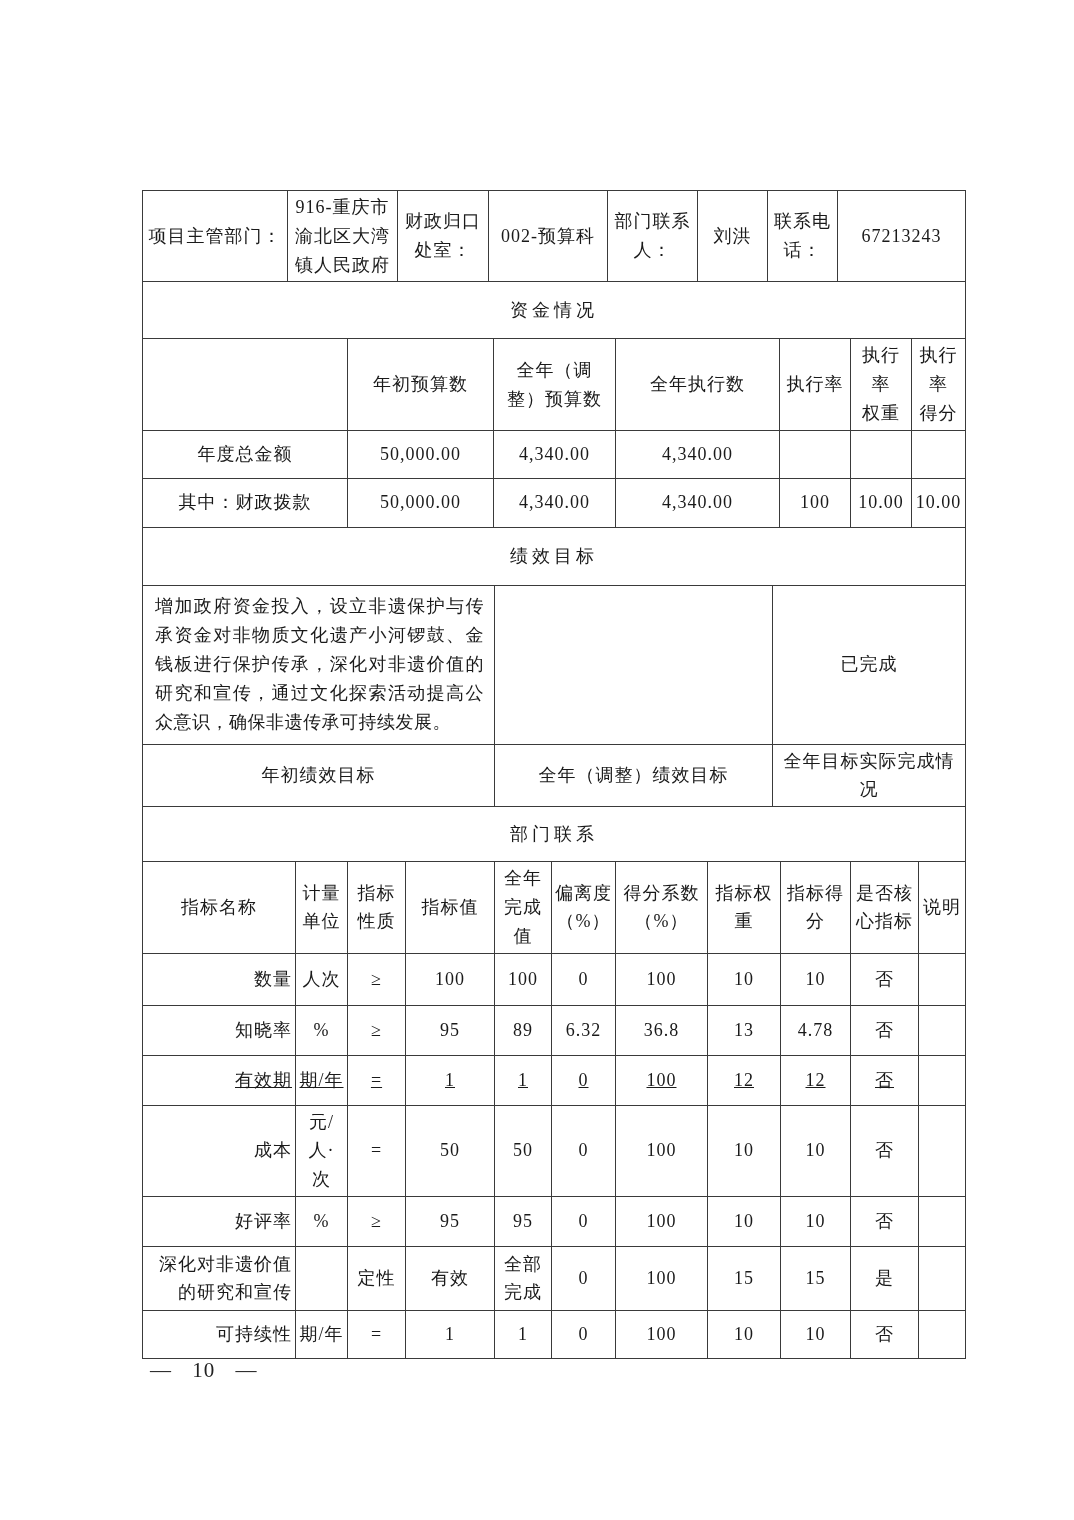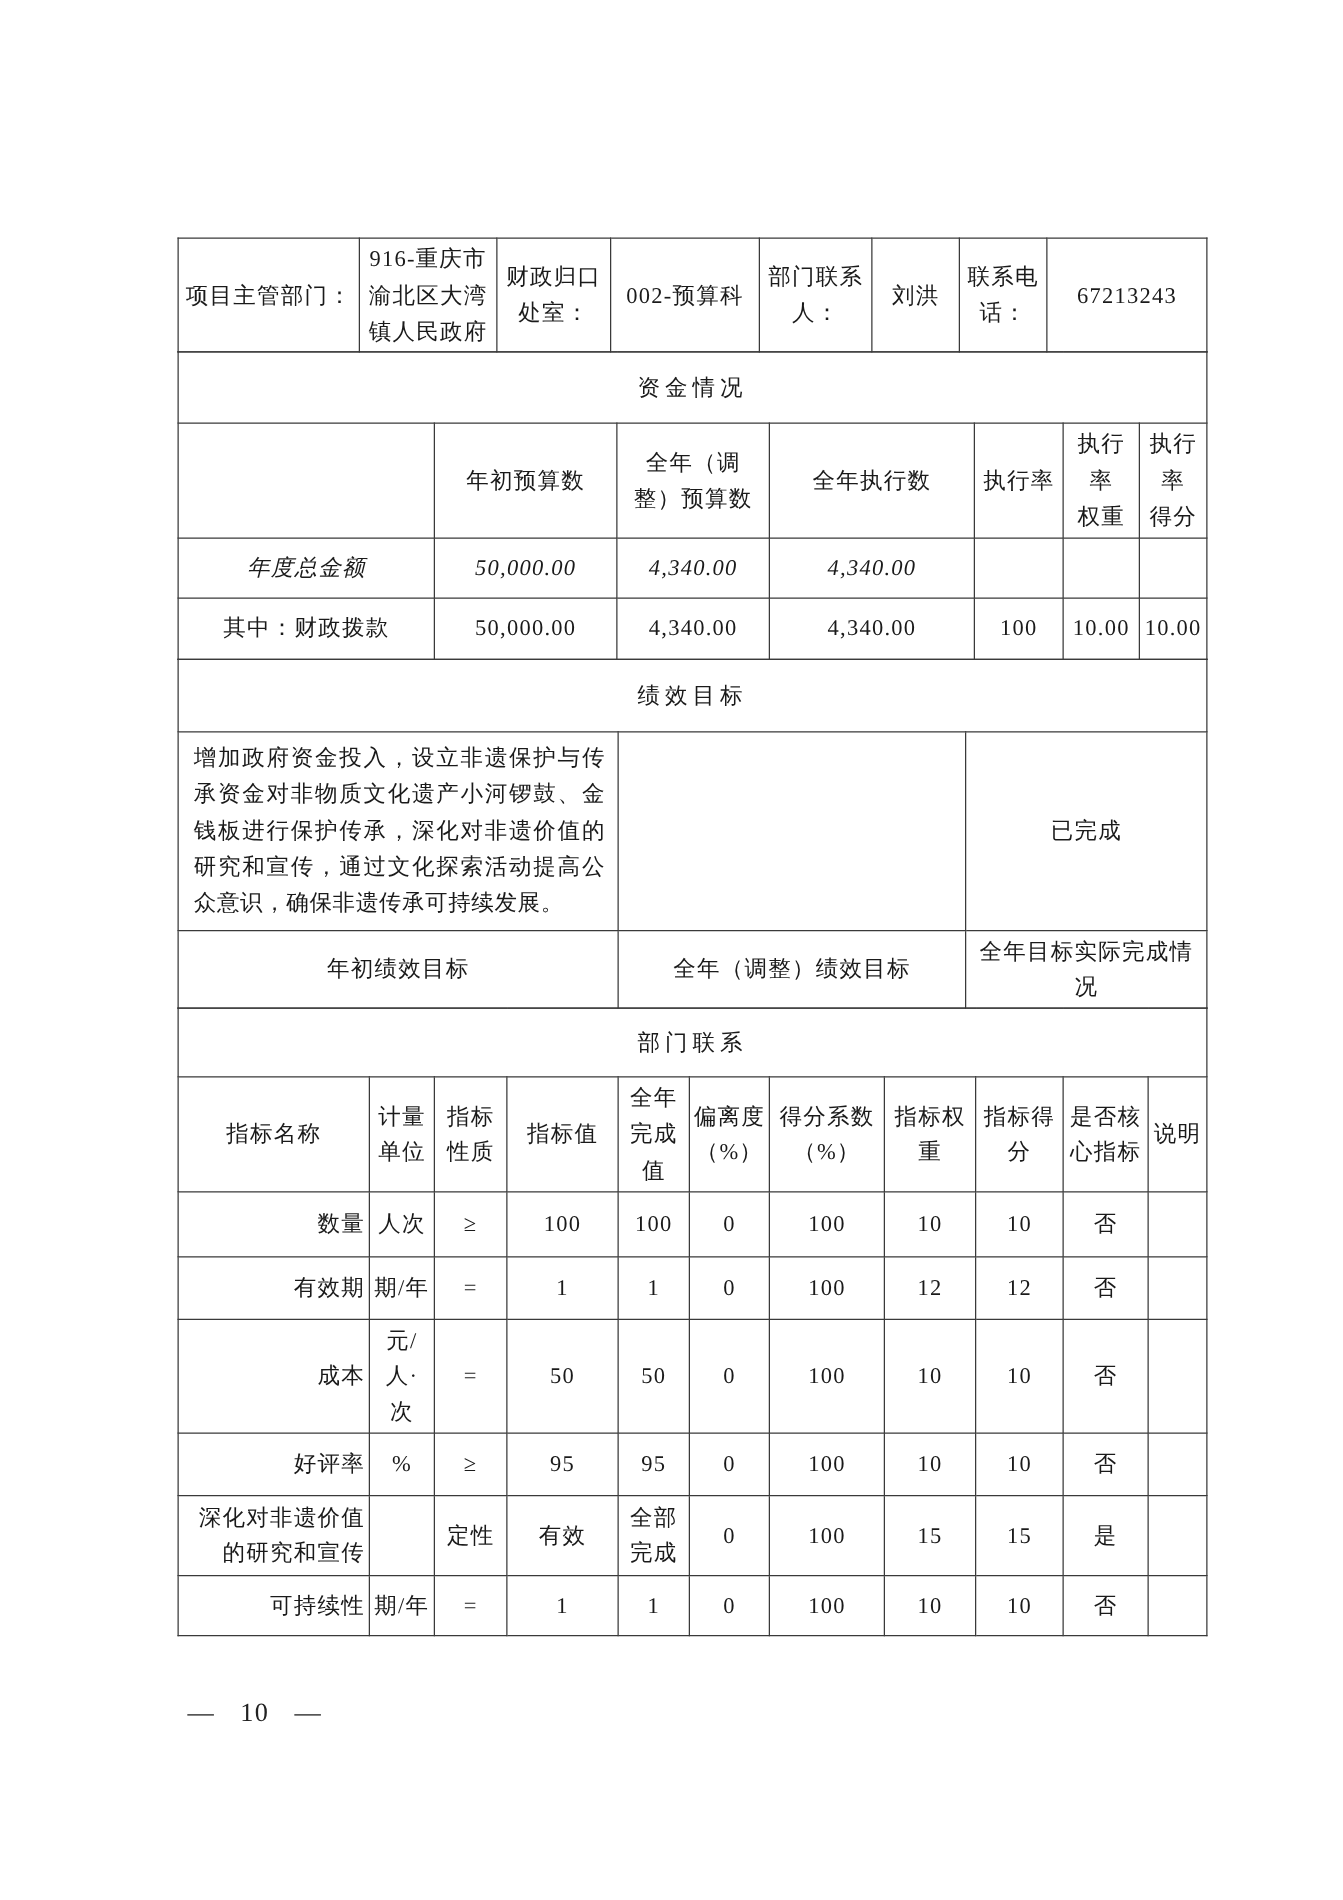--- a/index.html
+++ b/index.html
@@ -101,21 +101,21 @@
 整）预算数</th>
       <th>全年执行数</th>
       <th>执行率</th>
       <th>执行率
 权重</th>
       <th>执行率
 得分</th>
     </tr>
     </tbody>
       <tbody>
-        <tr style="height: 48px; font-style: italic;">
+        <tr style="height: 48px;">
           <td>年度总金额</td>
           <td>50,000.00</td>
           <td>4,340.00</td>
           <td>4,340.00</td>
           <td></td>
           <td></td>
           <td></td>
         </tr>
         <tr style="height: 49px;">
           <td>其中：财政拨款</td>
@@ -202,20 +202,33 @@
           <td>100</td>
           <td>100</td>
           <td>0</td>
           <td>100</td>
           <td>10</td>
           <td>10</td>
           <td>否</td>
           <td></td>
         </tr>
         <tr style="height: 50px;">
+          <td class="al">知晓率</td>
+          <td>%</td>
+          <td>≥</td>
+          <td>95</td>
+          <td>89</td>
+          <td>6.32</td>
+          <td>36.8</td>
+          <td>13</td>
+          <td>4.78</td>
+          <td>否</td>
+          <td></td>
+        </tr>
+        <tr style="height: 50px; text-decoration: underline;">
           <td class="al">有效期</td>
           <td>期/年</td>
           <td>=</td>
           <td>1</td>
           <td>1</td>
           <td>0</td>
           <td>100</td>
           <td>12</td>
           <td>12</td>
           <td>否</td>

